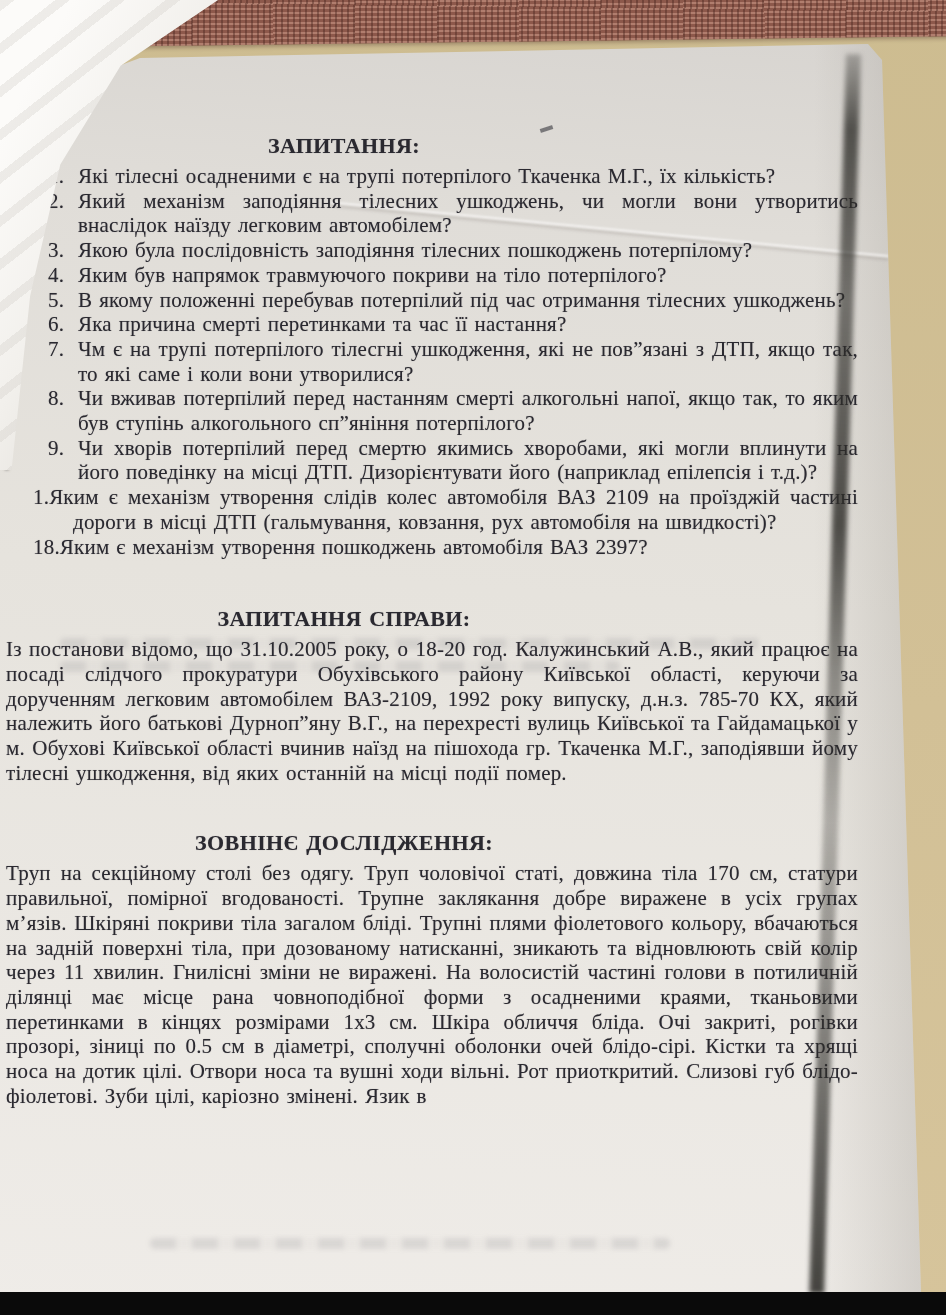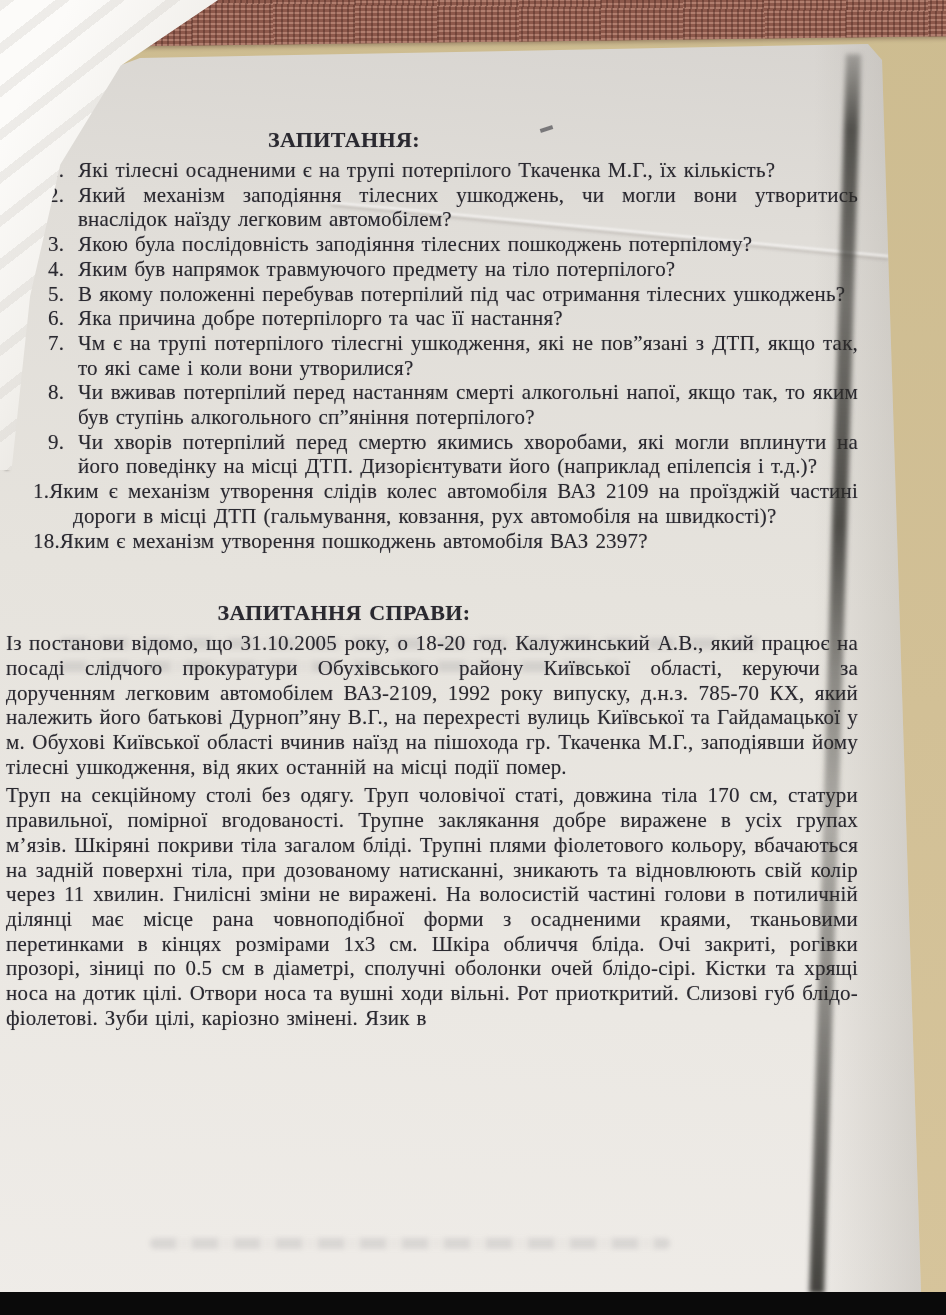--- a/index.html
+++ b/index.html
@@ -90,21 +90,21 @@
   
   .ink-mark {
     position: absolute; left: 540px; top: 127px; width: 13px; height: 4px;
     background: rgba(55,55,62,0.6);
     transform: rotate(-18deg);
     filter: blur(0.5px);
   }
 
   
   .content {
-    position: absolute; left: 6px; top: 10px; width: 852px;
+    position: absolute; left: 6px; top: 16px; width: 852px;
     padding-top: 116px;
     color: #2a2930;
     font-size: 21px;
     letter-spacing: 0.2px;
     word-spacing: 1.5px;
     text-shadow: 0 0 1px rgba(42,41,48,0.35);
   }
   .heading {
     width: 676px;
     text-align: center;
@@ -152,34 +152,35 @@
     <div class="ink-mark"></div>
 
     <div class="content">
 
       <div class="heading">ЗАПИТАННЯ:</div>
 
       <div class="qlist" id="question-list">
           <div class="q"><span class="q-num">1.</span><span class="q-text">Які тілесні осадненими є на трупі потерпілого Ткаченка М.Г., їх кількість?</span></div>
           <div class="q"><span class="q-num">2.</span><span class="q-text">Який механізм заподіяння тілесних ушкоджень, чи могли вони утворитись внаслідок наїзду легковим автомобілем?</span></div>
           <div class="q"><span class="q-num">3.</span><span class="q-text">Якою була послідовність заподіяння тілесних пошкоджень потерпілому?</span></div>
-          <div class="q"><span class="q-num">4.</span><span class="q-text">Яким був напрямок травмуючого предмету на тіло потерпілого?</span></div>
+          <div class="q"><span class="q-num">4.</span><span class="q-text">Яким був напрямок травмуючого покриви на тіло потерпілого?</span></div>
           <div class="q"><span class="q-num">5.</span><span class="q-text">В якому положенні перебував потерпілий під час отримання тілесних ушкоджень?</span></div>
-          <div class="q"><span class="q-num">6.</span><span class="q-text">Яка причина добре потерпілорго та час її настання?</span></div>
+          <div class="q"><span class="q-num">6.</span><span class="q-text">Яка причина смерті перетинками та час її настання?</span></div>
           <div class="q"><span class="q-num">7.</span><span class="q-text">Чм є на трупі потерпілого тілесгні ушкодження, які не пов”язані з ДТП, якщо так, то які саме і коли вони утворилися?</span></div>
           <div class="q"><span class="q-num">8.</span><span class="q-text">Чи вживав потерпілий перед настанням смерті алкогольні напої, якщо так, то яким був ступінь алкогольного сп”яніння потерпілого?</span></div>
           <div class="q"><span class="q-num">9.</span><span class="q-text">Чи хворів потерпілий перед смертю якимись хворобами, які могли вплинути на його поведінку на місці ДТП. Дизорієнтувати його (наприклад епілепсія і т.д.)?</span></div>
           <div class="q tight"><span class="q-num">1.</span><span class="q-text">Яким є механізм утворення слідів колес автомобіля ВАЗ 2109 на проїзджій частині дороги в місці ДТП (гальмування, ковзання, рух автомобіля на швидкості)?</span></div>
           <div class="q tight"><span class="q-num">18.</span><span class="q-text">Яким є механізм утворення пошкоджень автомобіля ВАЗ 2397?</span></div>
         </div>
 
       <div class="heading h2">ЗАПИТАННЯ СПРАВИ:</div>
 
       <div class="para">Із постанови відомо, що 31.10.2005 року, о 18-20 год. Калужинський А.В., який працює на посаді слідчого прокуратури Обухівського району Київської області, керуючи за дорученням легковим автомобілем ВАЗ-2109, 1992 року випуску, д.н.з. 785-70 КХ, який належить його батькові Дурноп”яну В.Г., на перехресті вулиць Київської та Гайдамацької у м. Обухові Київської області вчинив наїзд на пішохода гр. Ткаченка М.Г., заподіявши йому тілесні ушкодження, від яких останній на місці події помер.</div>
 
+      <div class="heading h3">ЗОВНІНЄ ДОСЛІДЖЕННЯ:</div>
 
       <div class="para">Труп на секційному столі без одягу. Труп чоловічої статі, довжина тіла 170 см, статури правильної, помірної вгодованості. Трупне заклякання добре виражене в усіх групах м’язів. Шкіряні покриви тіла загалом бліді. Трупні плями фіолетового кольору, вбачаються на задній поверхні тіла, при дозованому натисканні, зникають та відновлюють свій колір через 11 хвилин. Гнилісні зміни не виражені. На волосистій частині голови в потиличній ділянці має місце рана човноподібної форми з осадненими краями, тканьовими перетинками в кінцях розмірами 1х3 см. Шкіра обличчя бліда. Очі закриті, рогівки прозорі, зіниці по 0.5 см в діаметрі, сполучні оболонки очей блідо-сірі. Кістки та хрящі носа на дотик цілі. Отвори носа та вушні ходи вільні. Рот приоткритий. Слизові губ блідо-фіолетові. Зуби цілі, каріозно змінені. Язик в</div>
 
     </div>
   </div>
 
   <div class="smudge"></div>
   <div class="left-edge-shadow"></div>
   <div class="cloth"></div>
   <div class="bottom-bar"></div>

